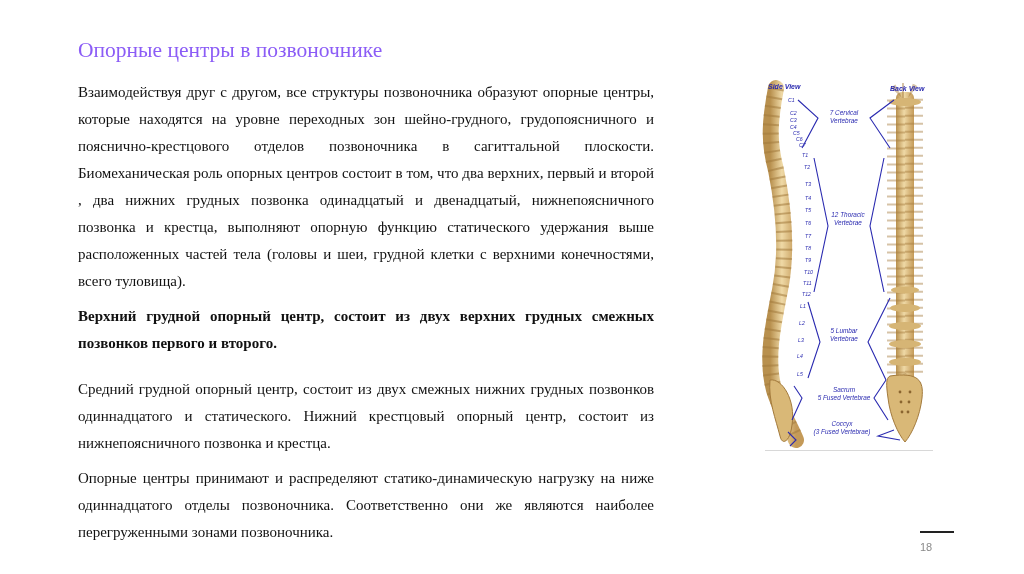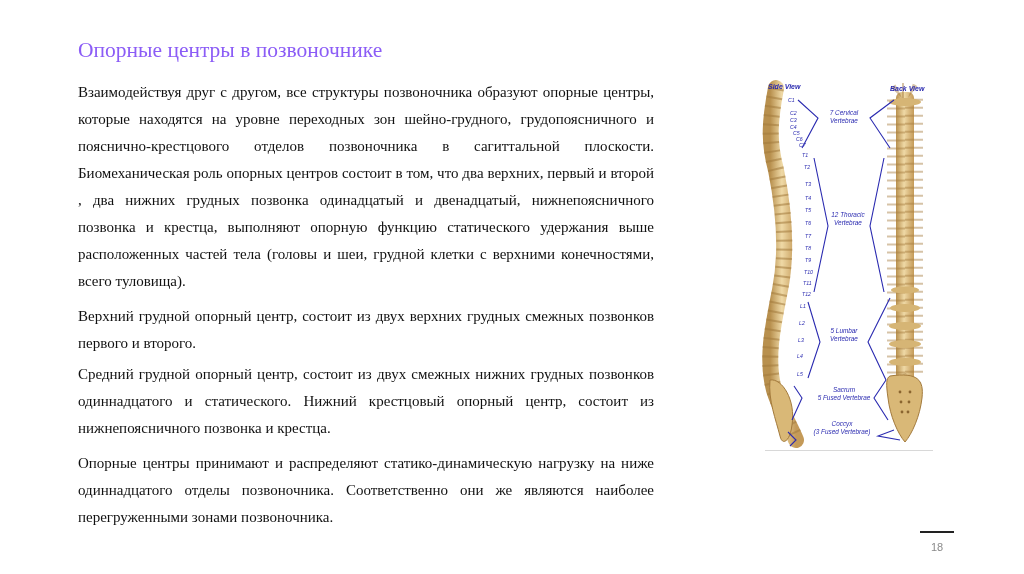--- a/index.html
+++ b/index.html
@@ -31,21 +31,22 @@
       top: 79px;
       width: 576px;
       font-size: 15px;
       line-height: 27px;
     }
     .body-text p {
       margin: 0 0 8px 0;
       text-align: justify;
     }
     .body-text p:nth-child(2) {
-      margin-bottom: 4px;
+      margin-bottom: 19px;
+      font-weight: bold;
     }
     .spine-figure {
       position: absolute;
       left: 762px;
       top: 80px;
       width: 172px;
       height: 372px;
       background: #ffffff;
     }
     .spine-figure svg {
@@ -72,21 +73,21 @@
       top: 531px;
       width: 34px;
       height: 2px;
       background: #222;
     }
     .page-number {
       position: absolute;
       left: 920px;
       top: 541px;
       width: 34px;
-      text-align: center;
+      text-align: left;
       font-family: "Liberation Sans", "DejaVu Sans", sans-serif;
       font-size: 11px;
       color: #8a8a8a;
     }
   </style>
 </head>
 <body>
 
 <h1 class="slide-title">Опорные центры в позвоночнике</h1>
 

